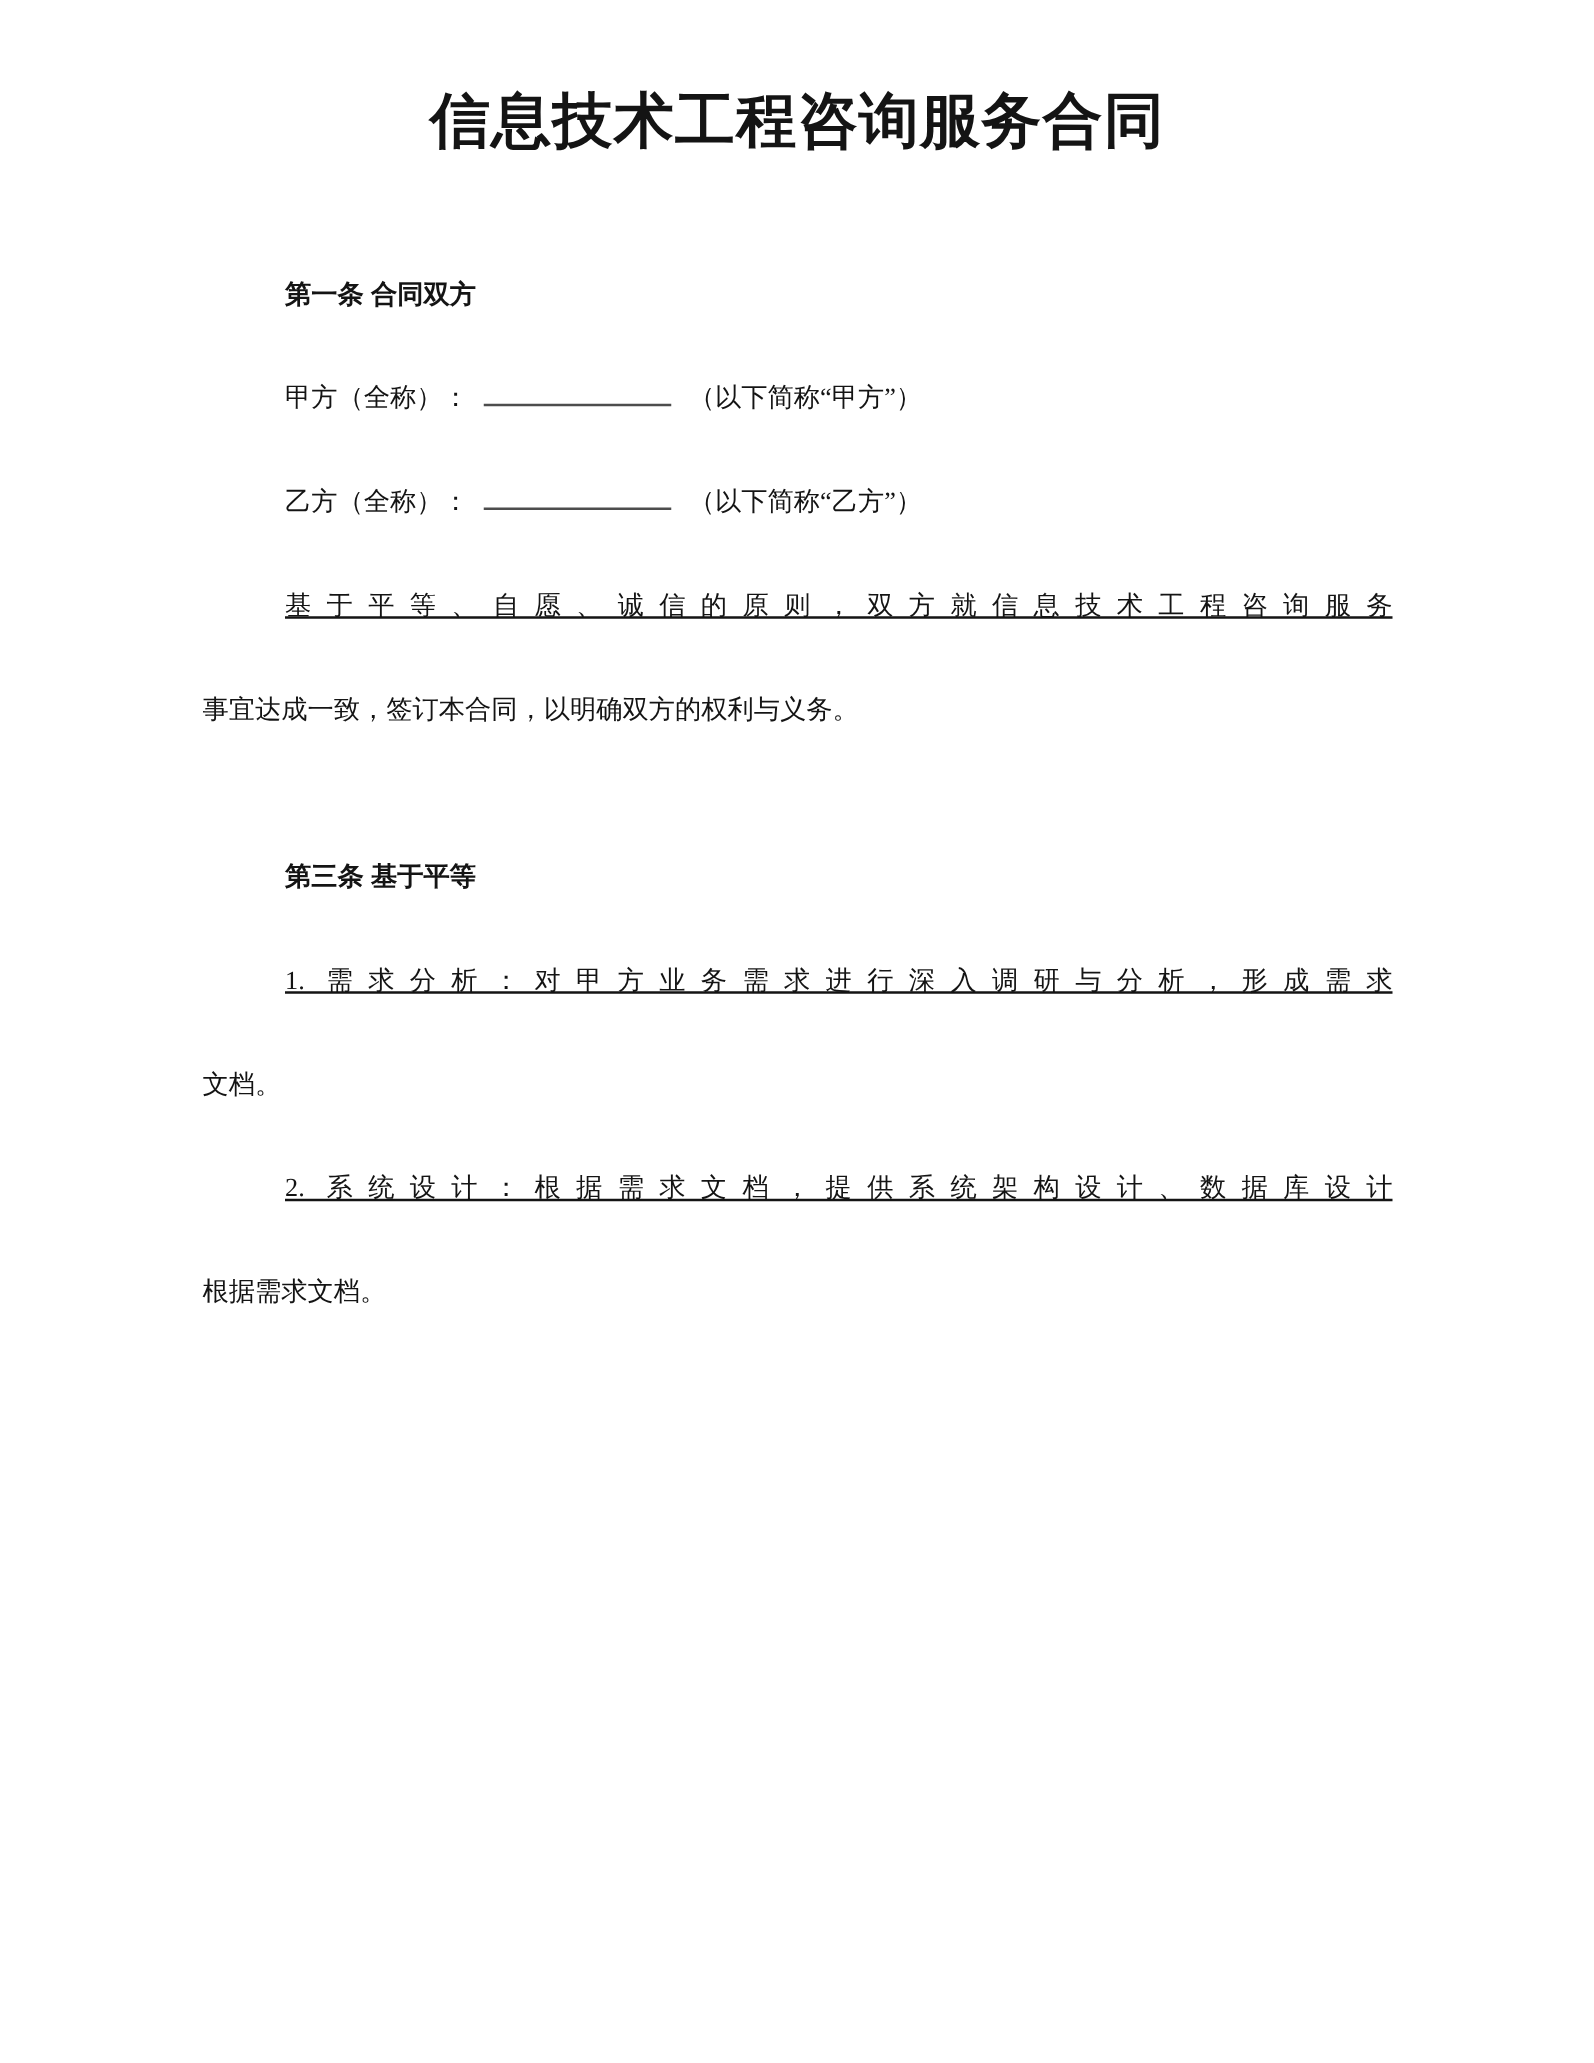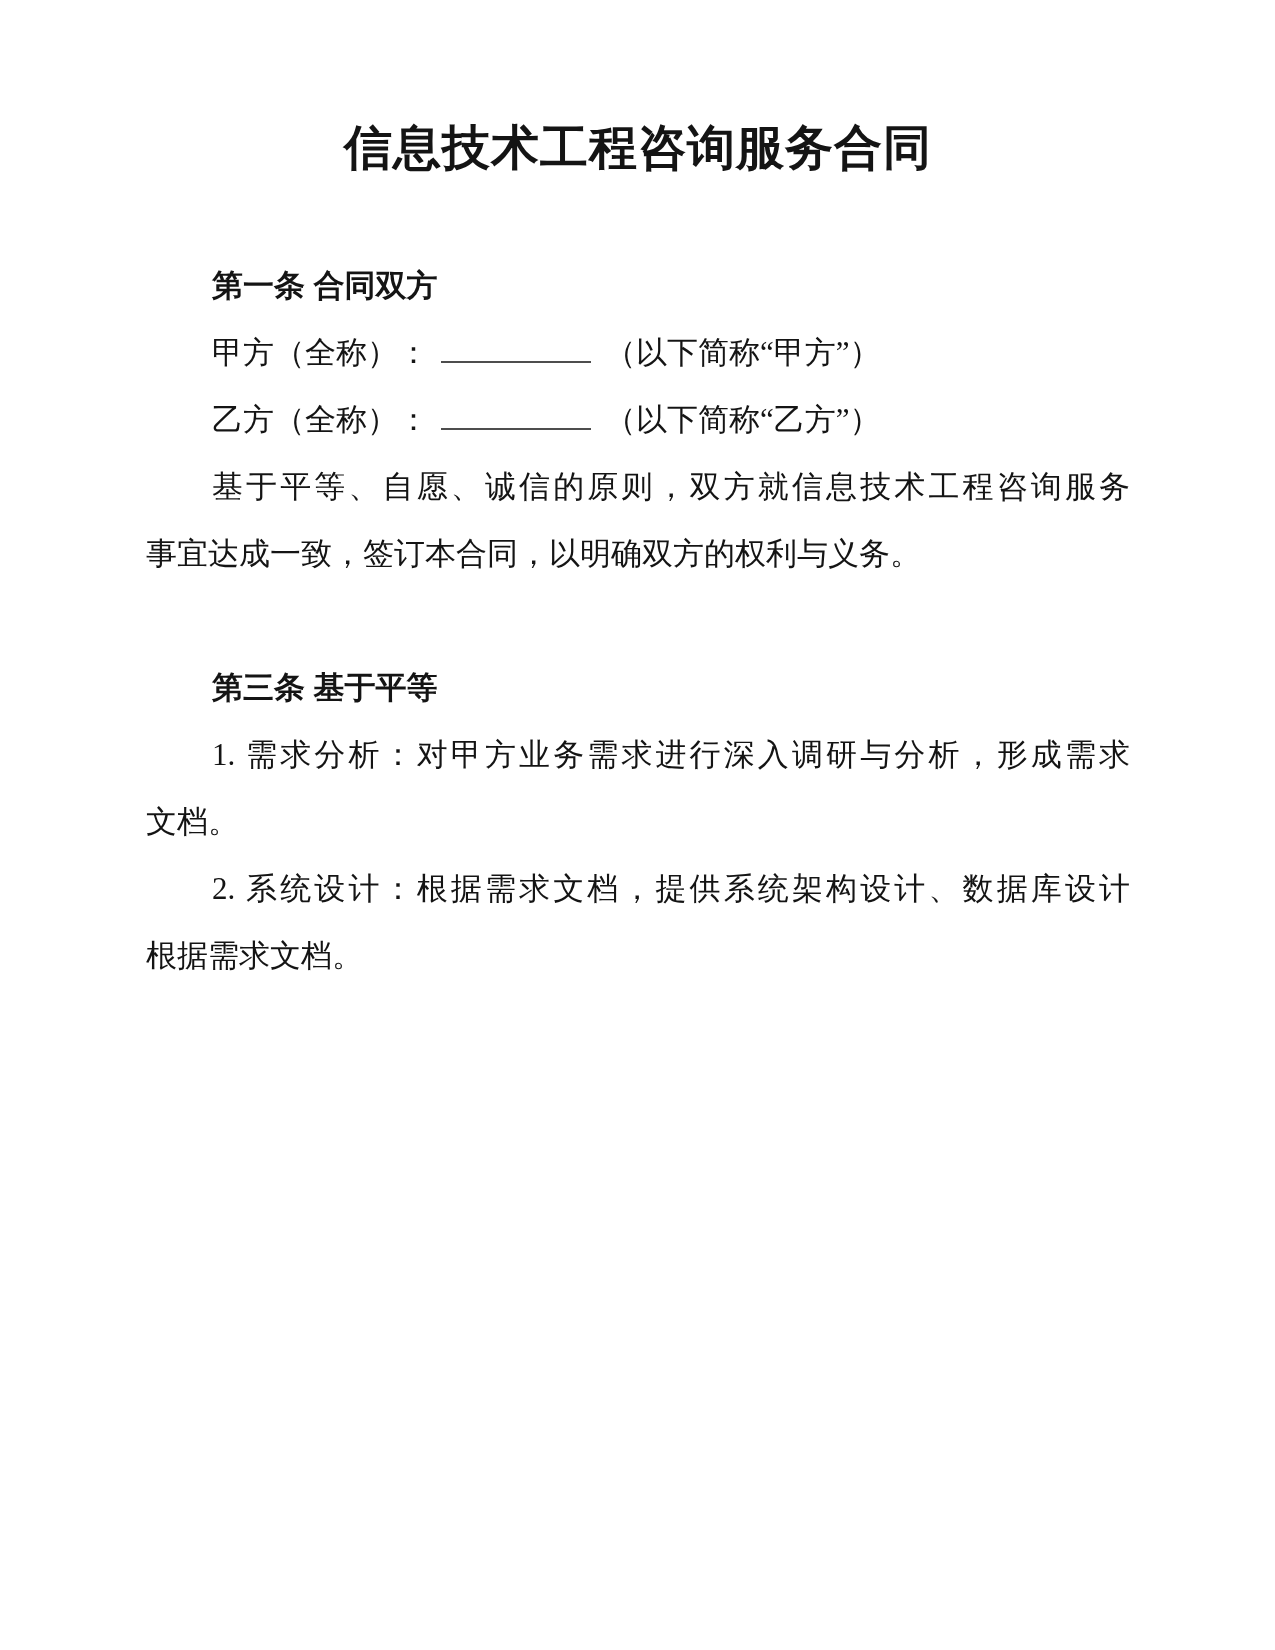--- a/index.html
+++ b/index.html
@@ -8,52 +8,53 @@
     padding: 0;
     background: #ffffff;
   }
   .page {
     position: relative;
     width: 1275px;
     height: 1650px;
     margin: 0 auto;
     background: #ffffff;
     box-sizing: border-box;
-    padding: 112px 145px 0 146px;
+    padding: 62px 145px 0 146px;
     overflow: hidden;
     color: #141414;
   }
   .doc-title {
     font-family: "Liberation Sans", "DejaVu Sans", sans-serif;
     font-weight: bold;
     font-size: 48px;
     line-height: 72px;
     text-align: center;
     letter-spacing: 1px;
     margin: 0 0 68px 0;
     white-space: nowrap;
   }
   .line {
     font-family: "Liberation Serif", "DejaVu Serif", serif;
-    font-size: 31px;
+    font-size: 21px;
     line-height: 67px;
     height: 67px;
-    margin: 0;
+    margin: 16px;
     text-align: left;
   }
   .heading {
     font-family: "Liberation Sans", "DejaVu Sans", sans-serif;
     font-weight: bold;
   }
   .indent {
     text-indent: 66px;
   }
   .full {
     text-align: justify;
     text-align-last: justify;
+    text-decoration: underline;
   }
   .sect-gap {
     margin-top: 67px;
   }
   .blank {
     display: inline-block;
     width: 150px;
     height: 1px;
     border-bottom: 2px solid #4d4d4d;
     margin: 0 14px 0 12px;

